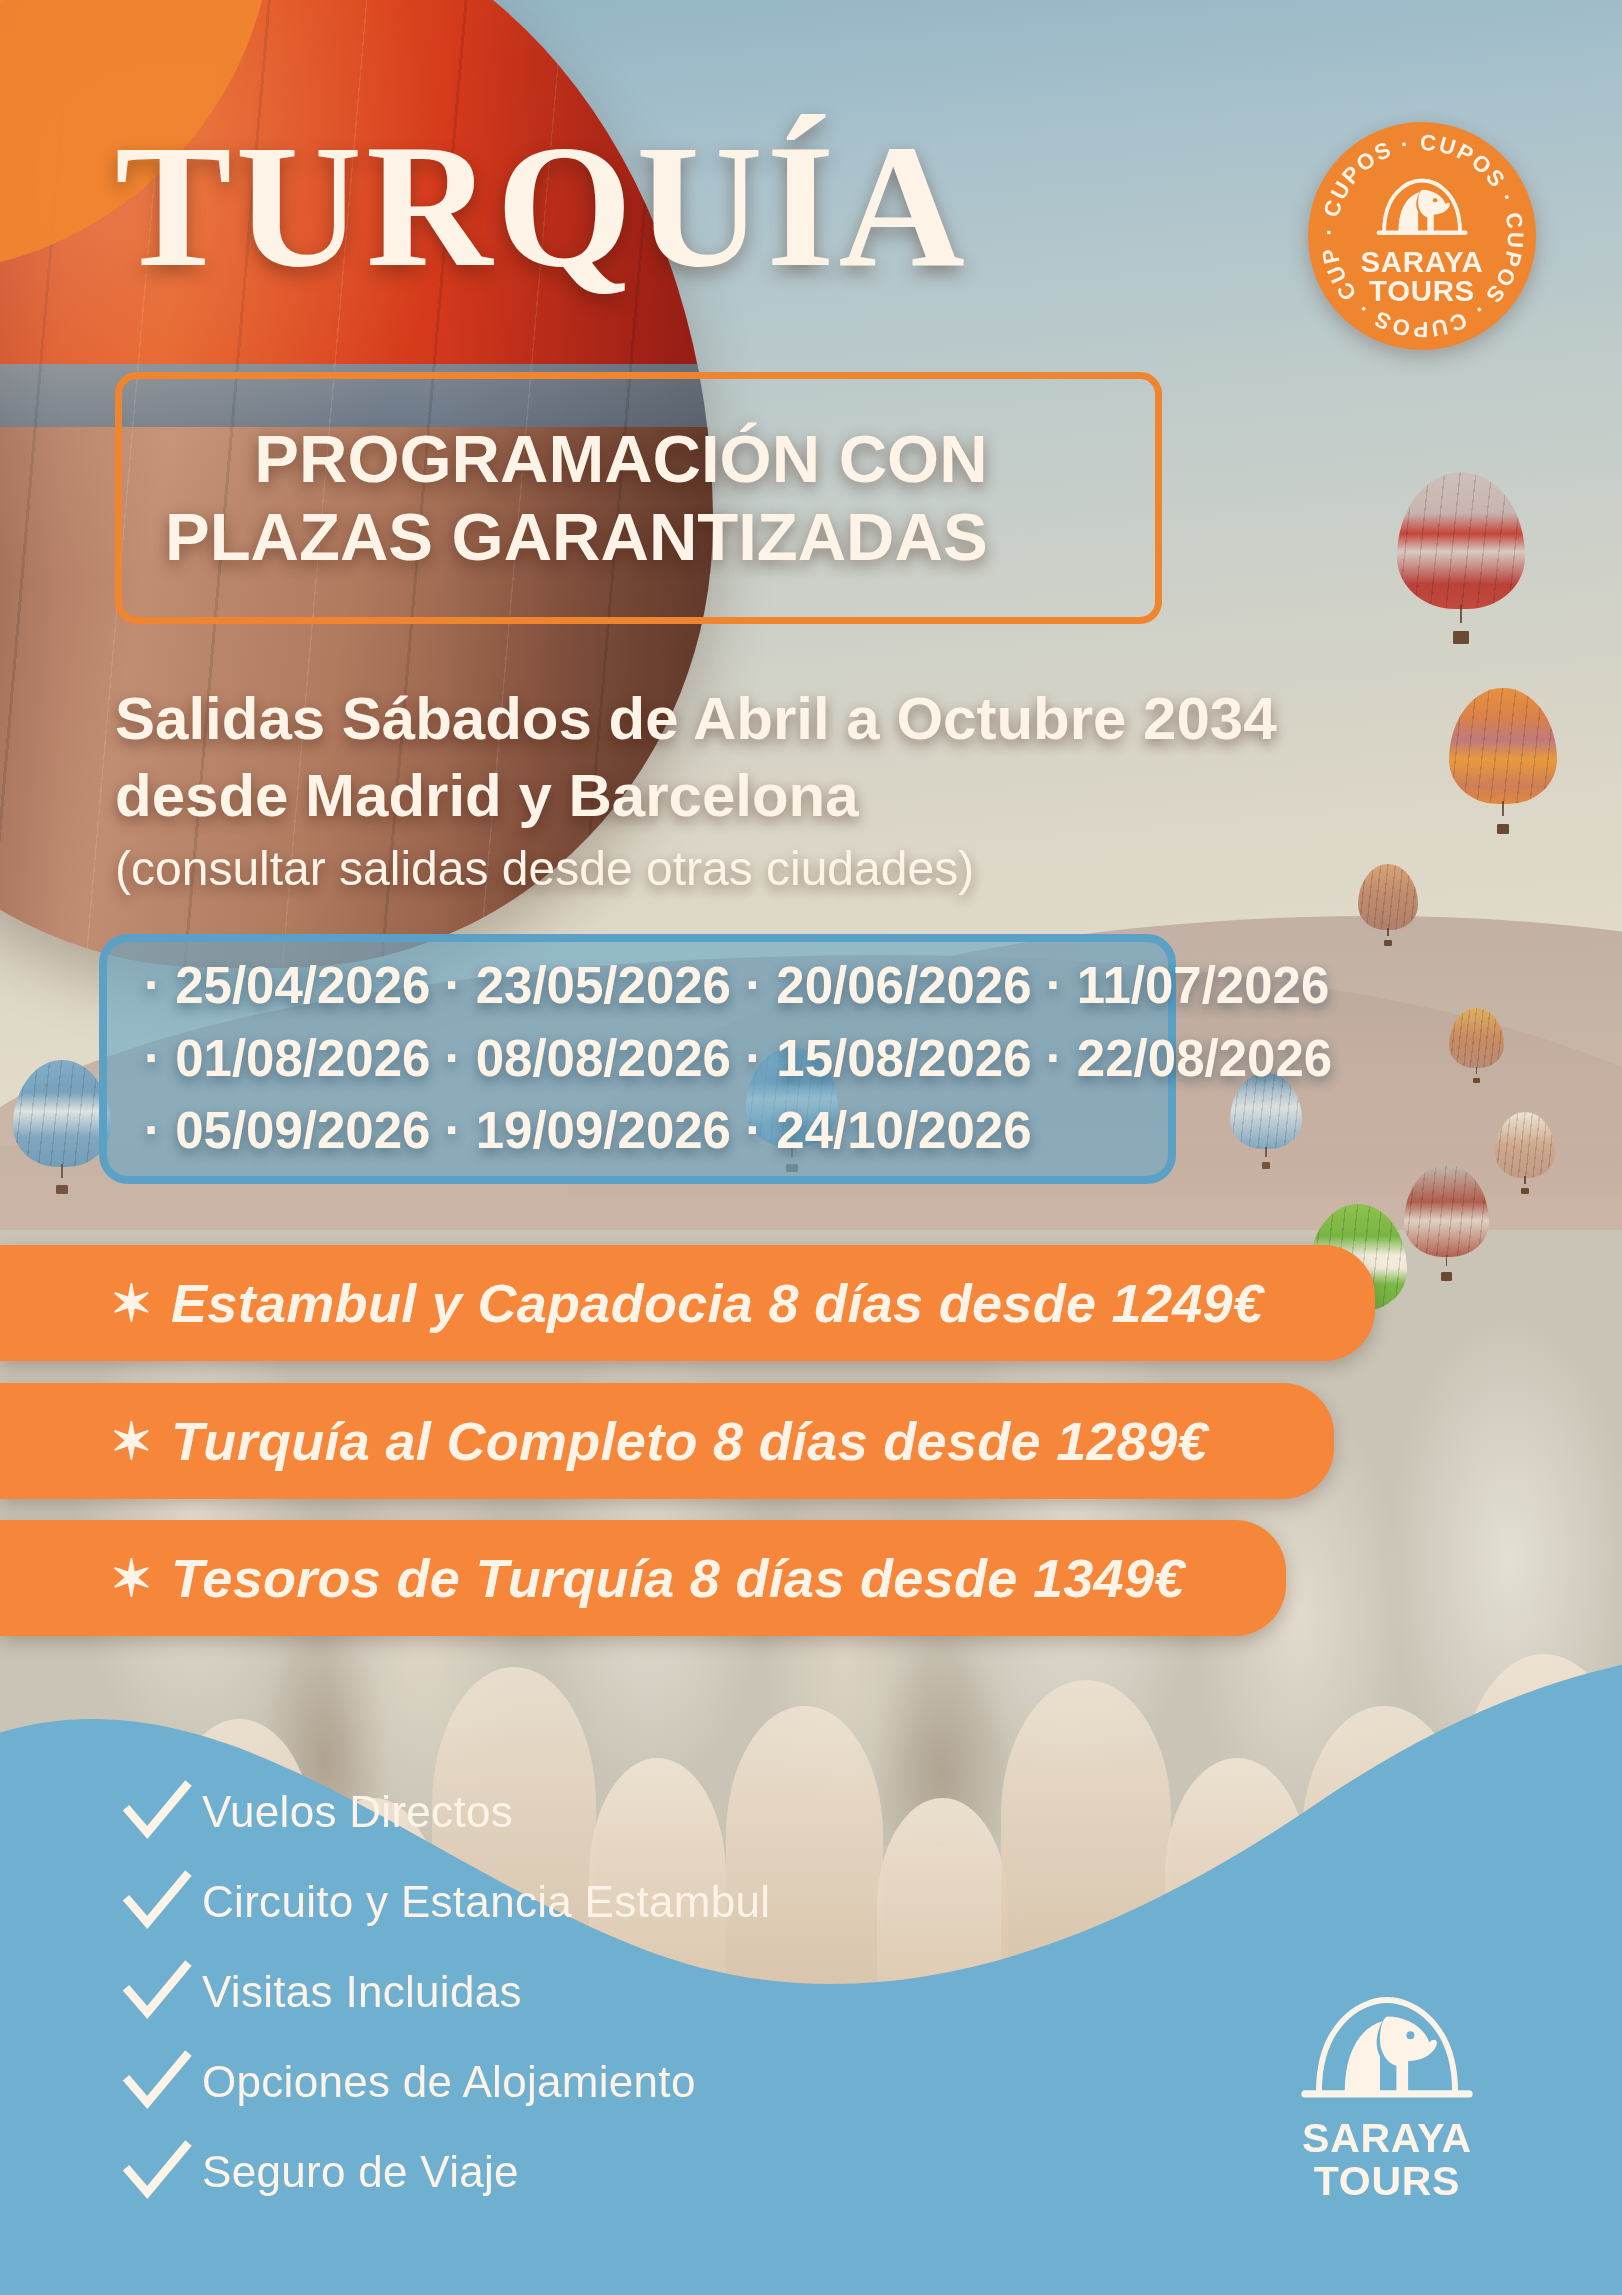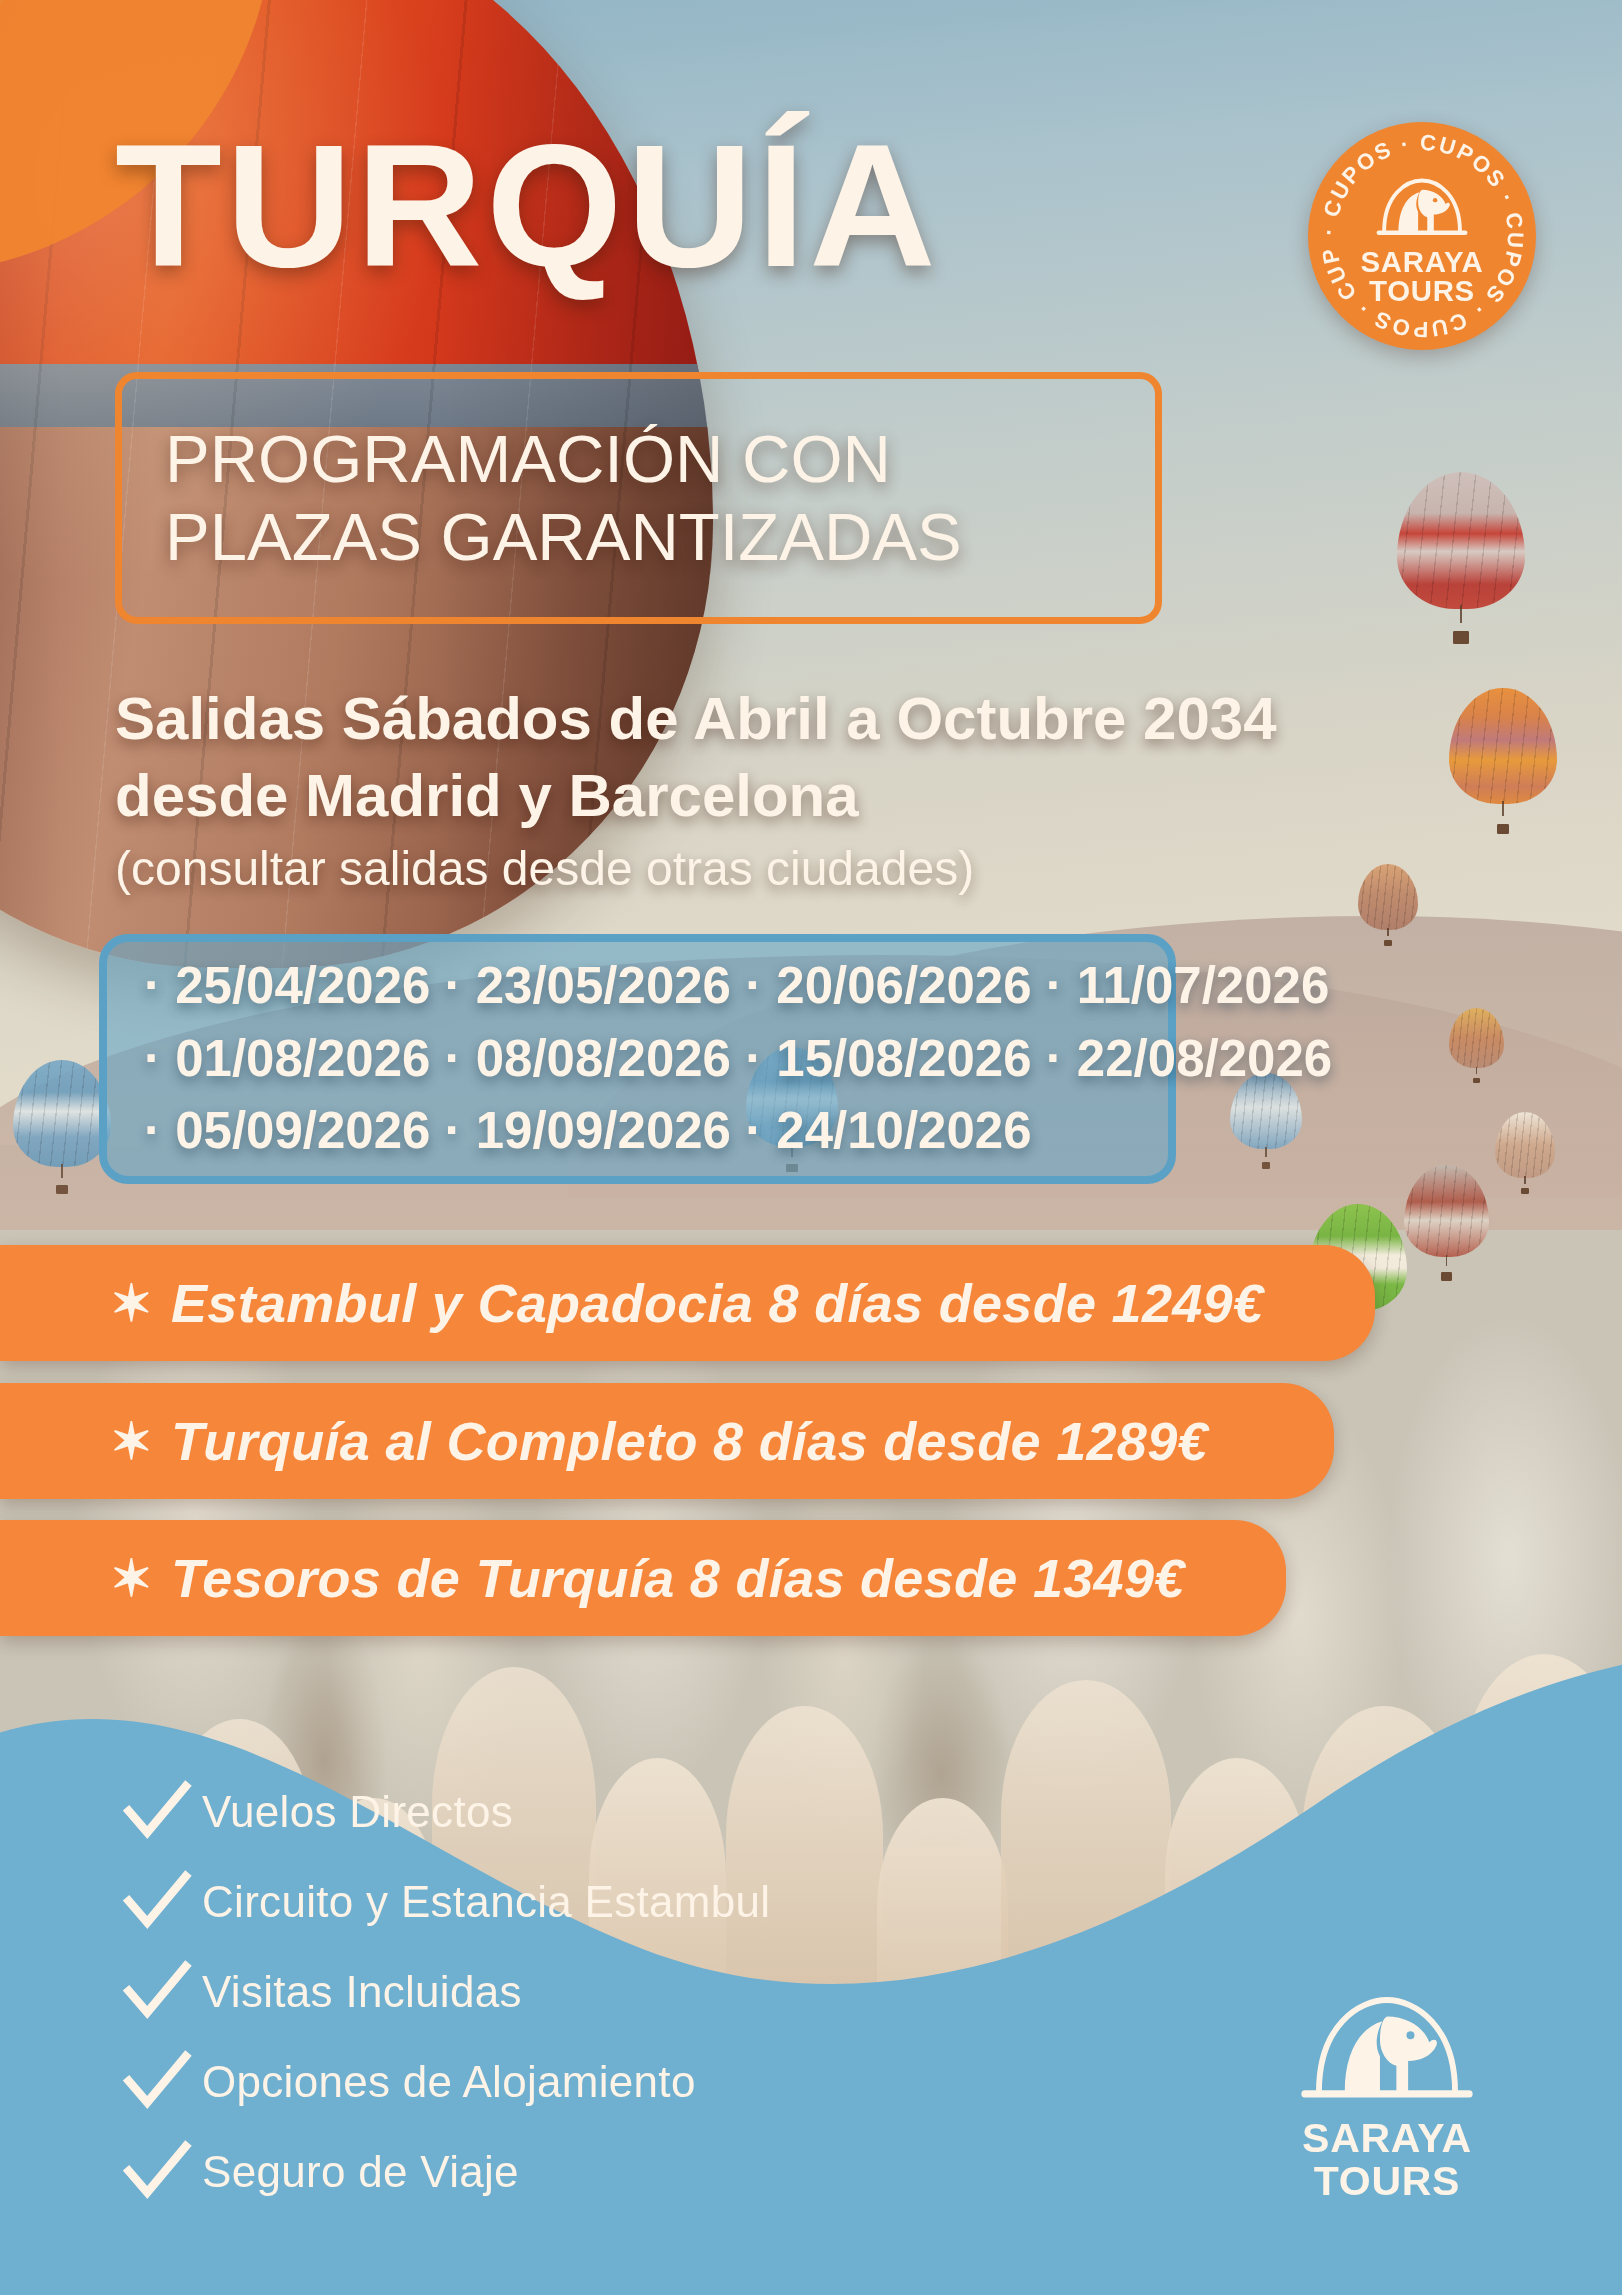--- a/index.html
+++ b/index.html
@@ -104,21 +104,21 @@
   .bal .bk{ position:absolute; left:44%; bottom:2%; width:12%; height:7%; background:#6b4a33; border-radius:1.3px; }
   .bal .rp{ position:absolute; left:49%; top:76%; width:2%; height:10%; background:rgba(90,60,40,.8); }
 
   
   .wave{ position:absolute; left:0; bottom:0; width:100%; height:654px; }
 
   
   .title{
     position:absolute; left:115px; top:122px;
     font-size:175px; line-height:.96; font-weight:700; letter-spacing:3.9px;
-    color:#FDF3E7; font-family:Liberation Sans, sans-serif;
+    color:#FDF3E7; font-family:Liberation Serif, serif;
     text-shadow:0 6.5px 17px rgba(60,25,10,.40);
   }
 
   .badge{
     position:absolute; left:1308px; top:122px; width:228px; height:228px;
     border-radius:50%; background:#F0852F;
     box-shadow:0 6.5px 19.6px rgba(60,25,10,.25);
   }
   .badge .ring{ position:absolute; inset:0; }
   .badge .ring text{ font-size:34px; font-weight:700; letter-spacing:3px; fill:#FDF3E7;
@@ -126,22 +126,23 @@
   .badge .mark{ position:absolute; left:50%; top:52%; transform:translate(-50%,-50%); text-align:center; }
   .badge .mark .nm{ font-size:29.4px; font-weight:700; color:#FDF3E7; line-height:1.0; letter-spacing:0.7px; }
 
   .progbox{
     position:absolute; left:115px; top:372px; width:1047px; height:252px;
     border:7.2px solid #F0852F; border-radius:22px;
     display:flex; align-items:center;
   }
   .progbox .txt{
     padding-left:43px;
-    font-size:67px; line-height:1.16; font-weight:400; color:#FDF3E7;
+    font-size:67px; line-height:1.16; font-weight:700; color:#FDF3E7;
     text-shadow:0 5.2px 14.4px rgba(60,25,10,.45);
+    text-align:right;
   }
 
   .salidas{
     position:absolute; left:115px; top:681px; width:1387px;
   }
   .salidas .l1{ font-size:60px; font-weight:700; color:#FDF3E7; line-height:1.28;
                 text-shadow:0 5.2px 13px rgba(60,25,10,.45); }
   .salidas .l3{ font-size:48px; font-weight:400; color:#FDF3E7; line-height:1.30; margin-top:3.9px;
                 text-shadow:0 4.6px 11.8px rgba(60,25,10,.42); }
 

